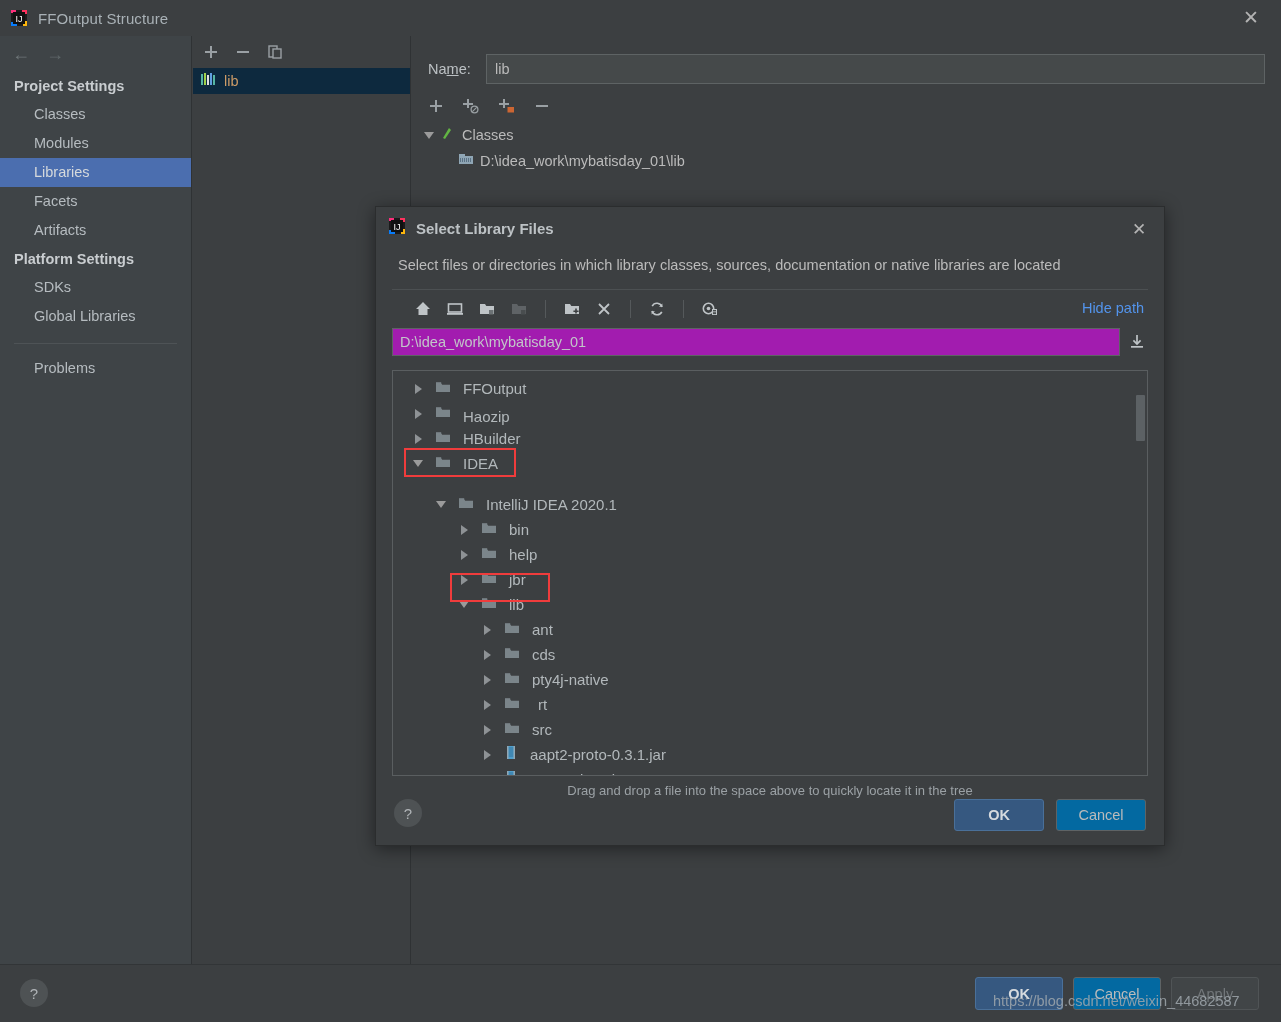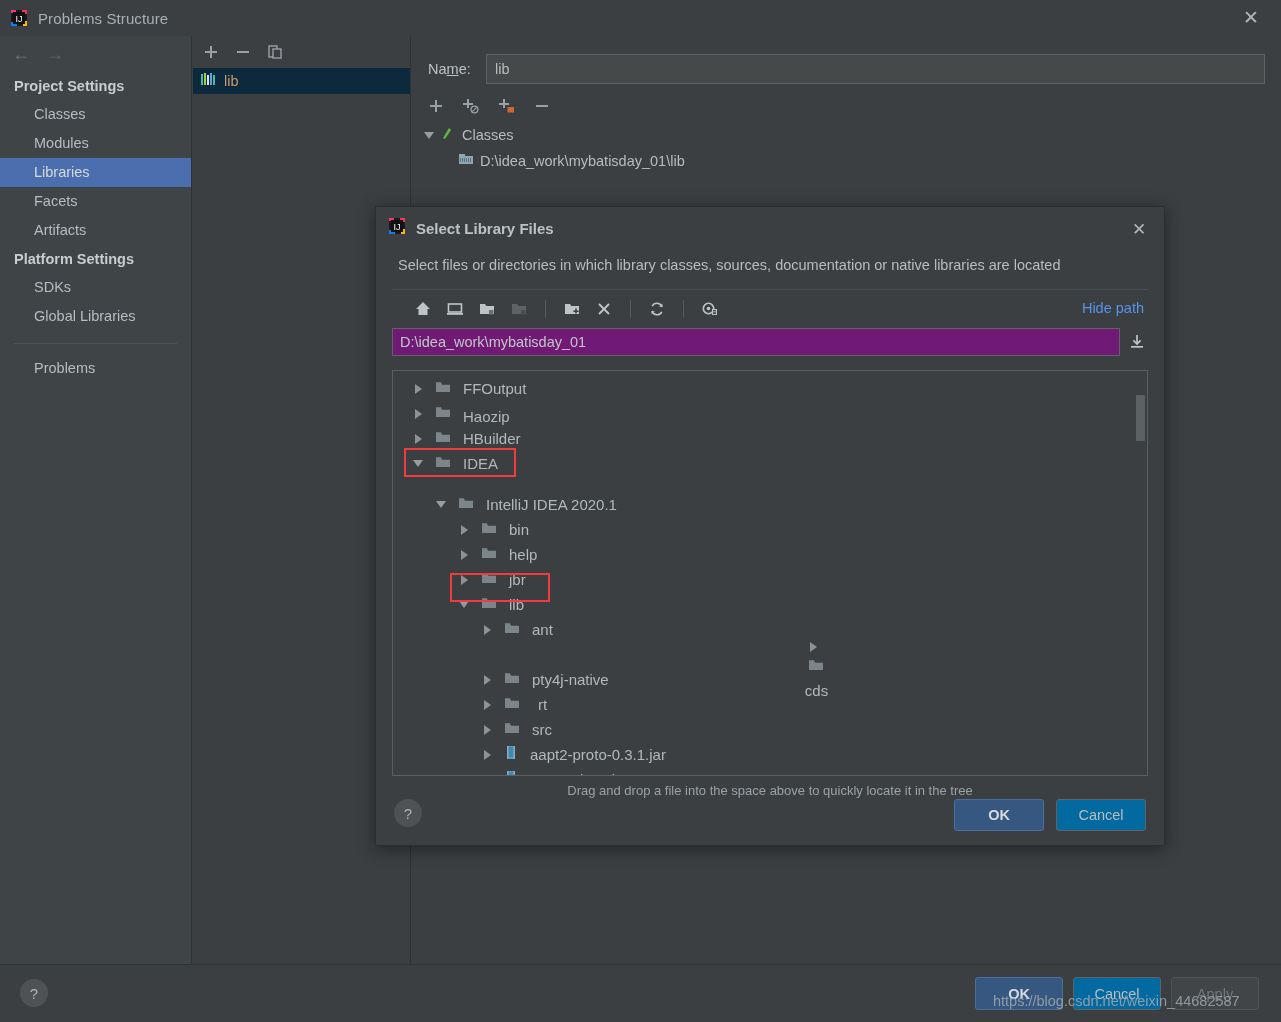--- a/index.html
+++ b/index.html
@@ -121,21 +121,21 @@
     position: absolute; right: 14px; top: 12px; width: 22px; height: 22px; text-align: center;
     line-height: 22px; color: #b3b3b3; font-size: 17px; cursor: pointer;
   }
   .dlg-desc { color: #bbbbbb; font-size: 14.5px; padding: 8px 16px 0 22px; }
   .dlg-hr { height: 1px; background: #4c5052; margin: 16px 16px 0 16px; }
   .dlg-toolbar { height: 38px; display: flex; align-items: center; padding-left: 38px; gap: 14px; position: relative; }
   .tb-sep { width: 1px; height: 18px; background: #55595b; margin: 0 3px; }
   .hide-path { position: absolute; right: 20px; top: 10px; color: #5394ec; font-size: 14.5px; cursor: pointer; }
   .path-row { display: flex; align-items: center; padding: 0 18px 0 16px; gap: 8px; }
   .path-input {
-    flex: 1; height: 28px; background: #701a75; border: 1px solid #5e6364;
+    flex: 1; height: 28px; background: #a21caf; border: 1px solid #5e6364;
     color: #c2c6c9; font-size: 14.5px; padding: 0 7px; outline: none;
     font-family: "Liberation Sans", sans-serif;
   }
   .dl-ico { color: #b4b8bb; cursor: pointer; display: inline-flex; }
 
   .tree-box {
     position: relative; margin: 14px 16px 0 16px; height: 406px;
     background: #3c3f41; border: 1px solid #5a5e60; overflow: hidden;
   }
   .tree-scroll { position: absolute; inset: 0; overflow: hidden; }
@@ -162,21 +162,21 @@
       <svg width="18" height="18" viewBox="0 0 18 18">
         <rect x="1" y="1" width="16" height="16" fill="#1a1a1a"></rect>
         <path d="M1 1h5v3H1z" fill="#fc2f7b"></path>
         <path d="M12 1h5v4h-5z" fill="#fe315d"></path>
         <path d="M13 12h4v5h-4z" fill="#fdb60d"></path>
         <path d="M1 13h6v4H1z" fill="#087cfa"></path>
         <rect x="3" y="3" width="12" height="12" fill="#101010"></rect>
         <text x="9" y="13" font-size="9" fill="#ffffff" text-anchor="middle" font-family="Liberation Sans">IJ</text>
       </svg>
     </span>
-    <span class="title">Problems Structure</span>
+    <span class="title">FFOutput Structure</span>
     <span class="winclose">✕</span>
   </div>
 
   <div class="sidebar">
     <div class="nav-arrows">
       <span class="nav-arrow">←</span>
       <span class="nav-arrow fwd">→</span>
     </div>
 
     <div class="sb-group">Project Settings</div>
@@ -485,21 +485,21 @@
           <div class="t-row" style="padding-left: 87px; margin-top: 0px;">
             <span class="t-arrow">
               <span class="tri tri-right"></span>
             </span>
             <span style="margin-left: 4px;"><svg width="16" height="14" viewBox="0 0 16 14">
                 <path d="M1 3h5l1.2 1.8H15V12H1z" fill="#7b858a"></path>
                 <path d="M1 2.2h5.2v1.2H1z" fill="#7b858a"></path>
               </svg></span>
             <span class="lbl" style="margin-left: 6px;">ant</span>
           </div>
-          <div class="t-row" style="padding-left: 87px; margin-top: 0px; flex-direction: column;">
+          <div class="t-row" style="padding-left: 87px; margin-top: 0px;">
             <span class="t-arrow">
               <span class="tri tri-right"></span>
             </span>
             <span style="margin-left: 4px;"><svg width="16" height="14" viewBox="0 0 16 14">
                 <path d="M1 3h5l1.2 1.8H15V12H1z" fill="#7b858a"></path>
                 <path d="M1 2.2h5.2v1.2H1z" fill="#7b858a"></path>
               </svg></span>
             <span class="lbl" style="margin-left: 6px;">cds</span>
           </div>
           <div class="t-row" style="padding-left: 87px; margin-top: 0px;">

